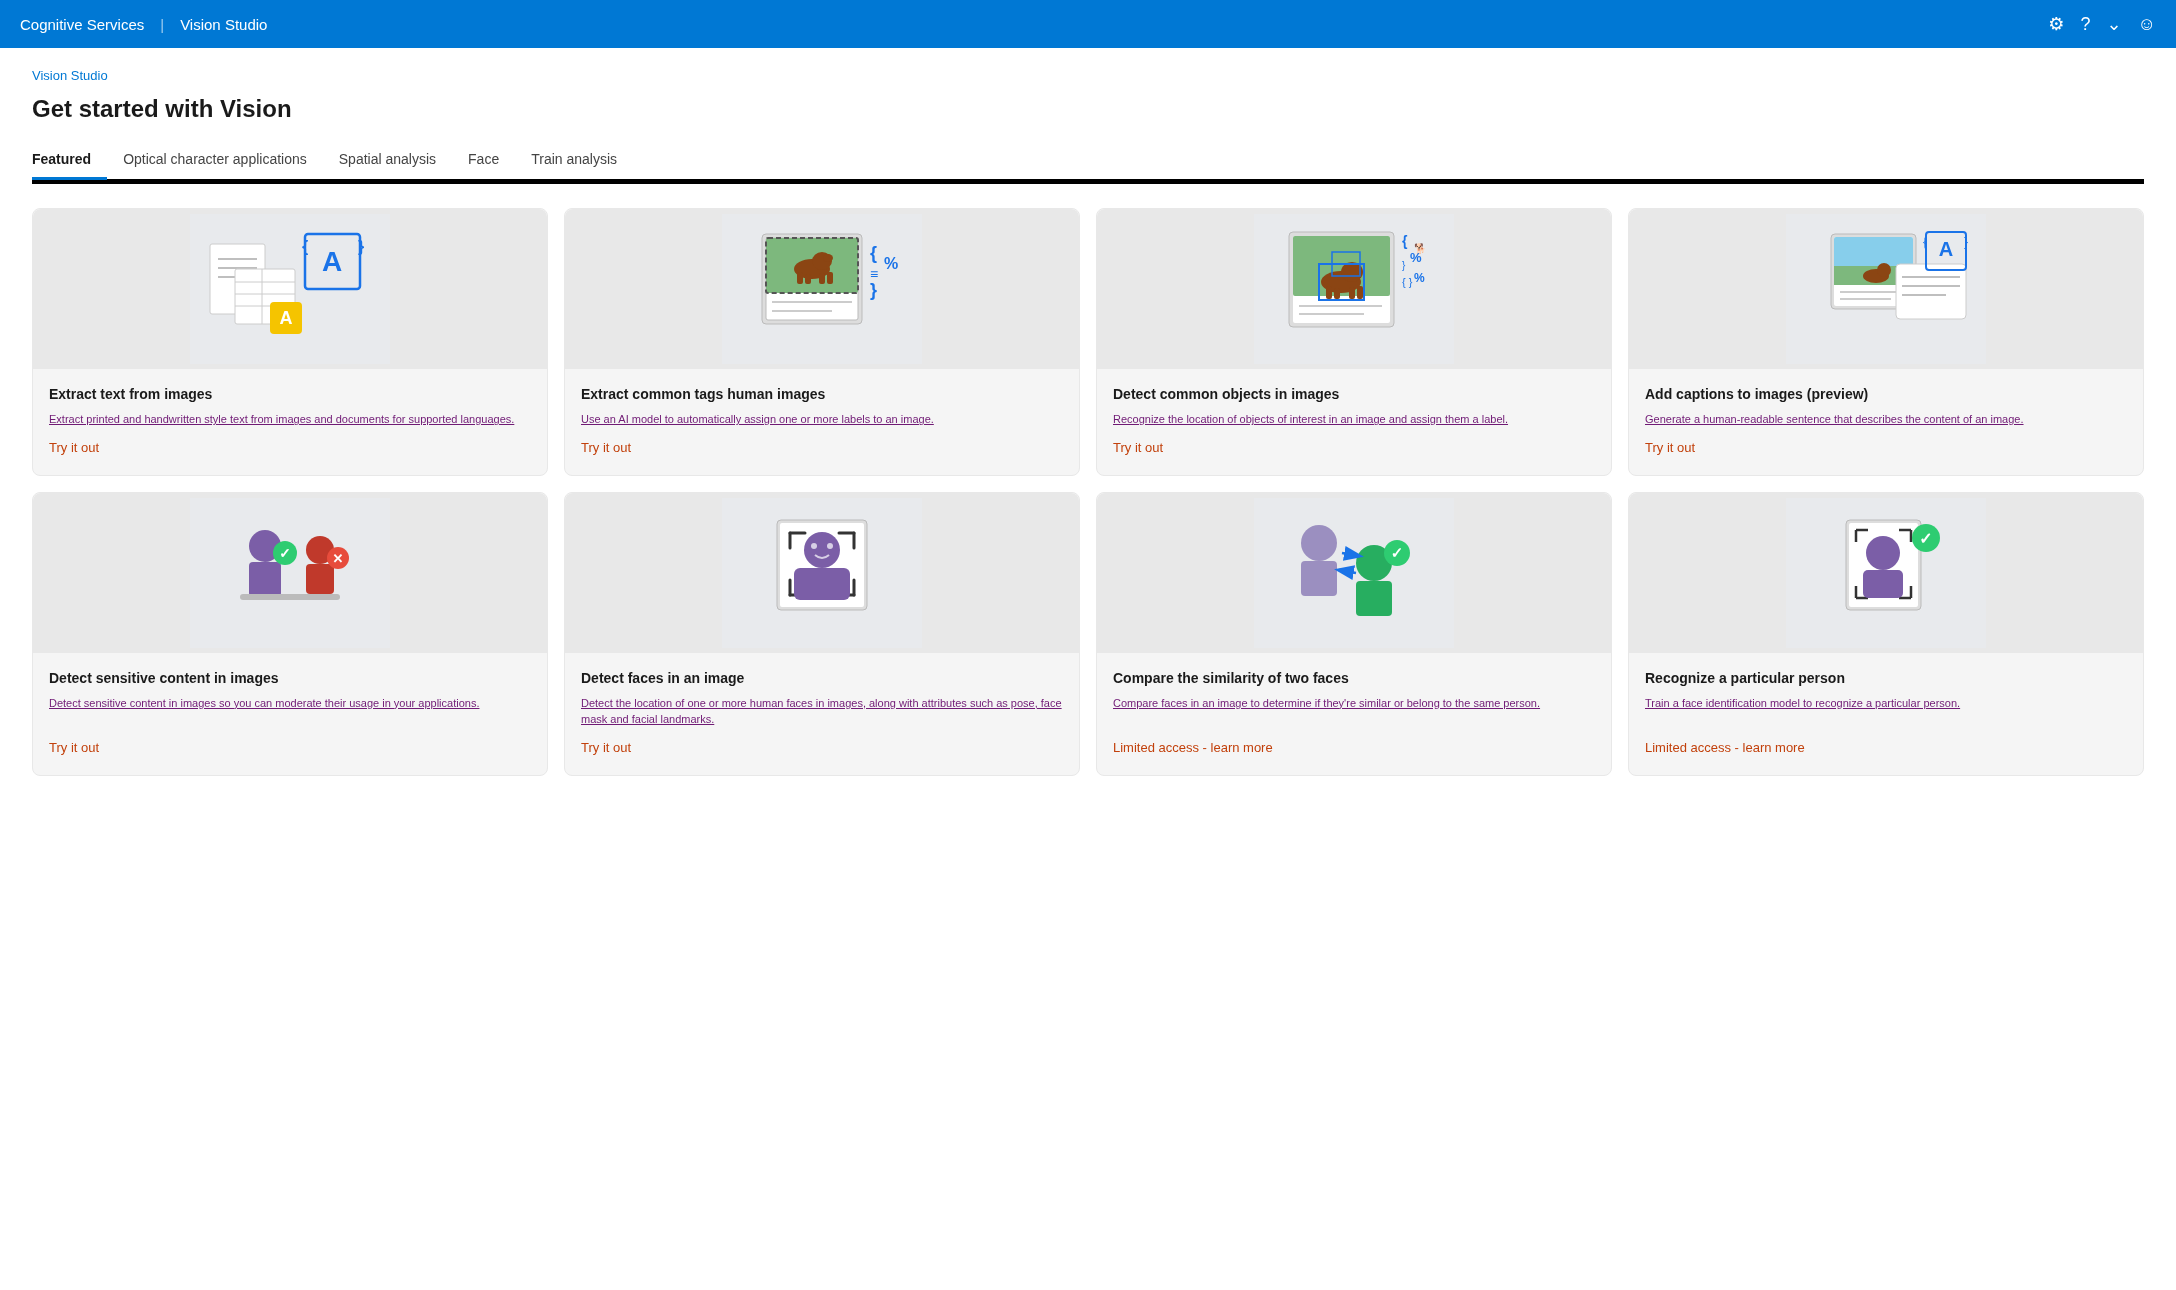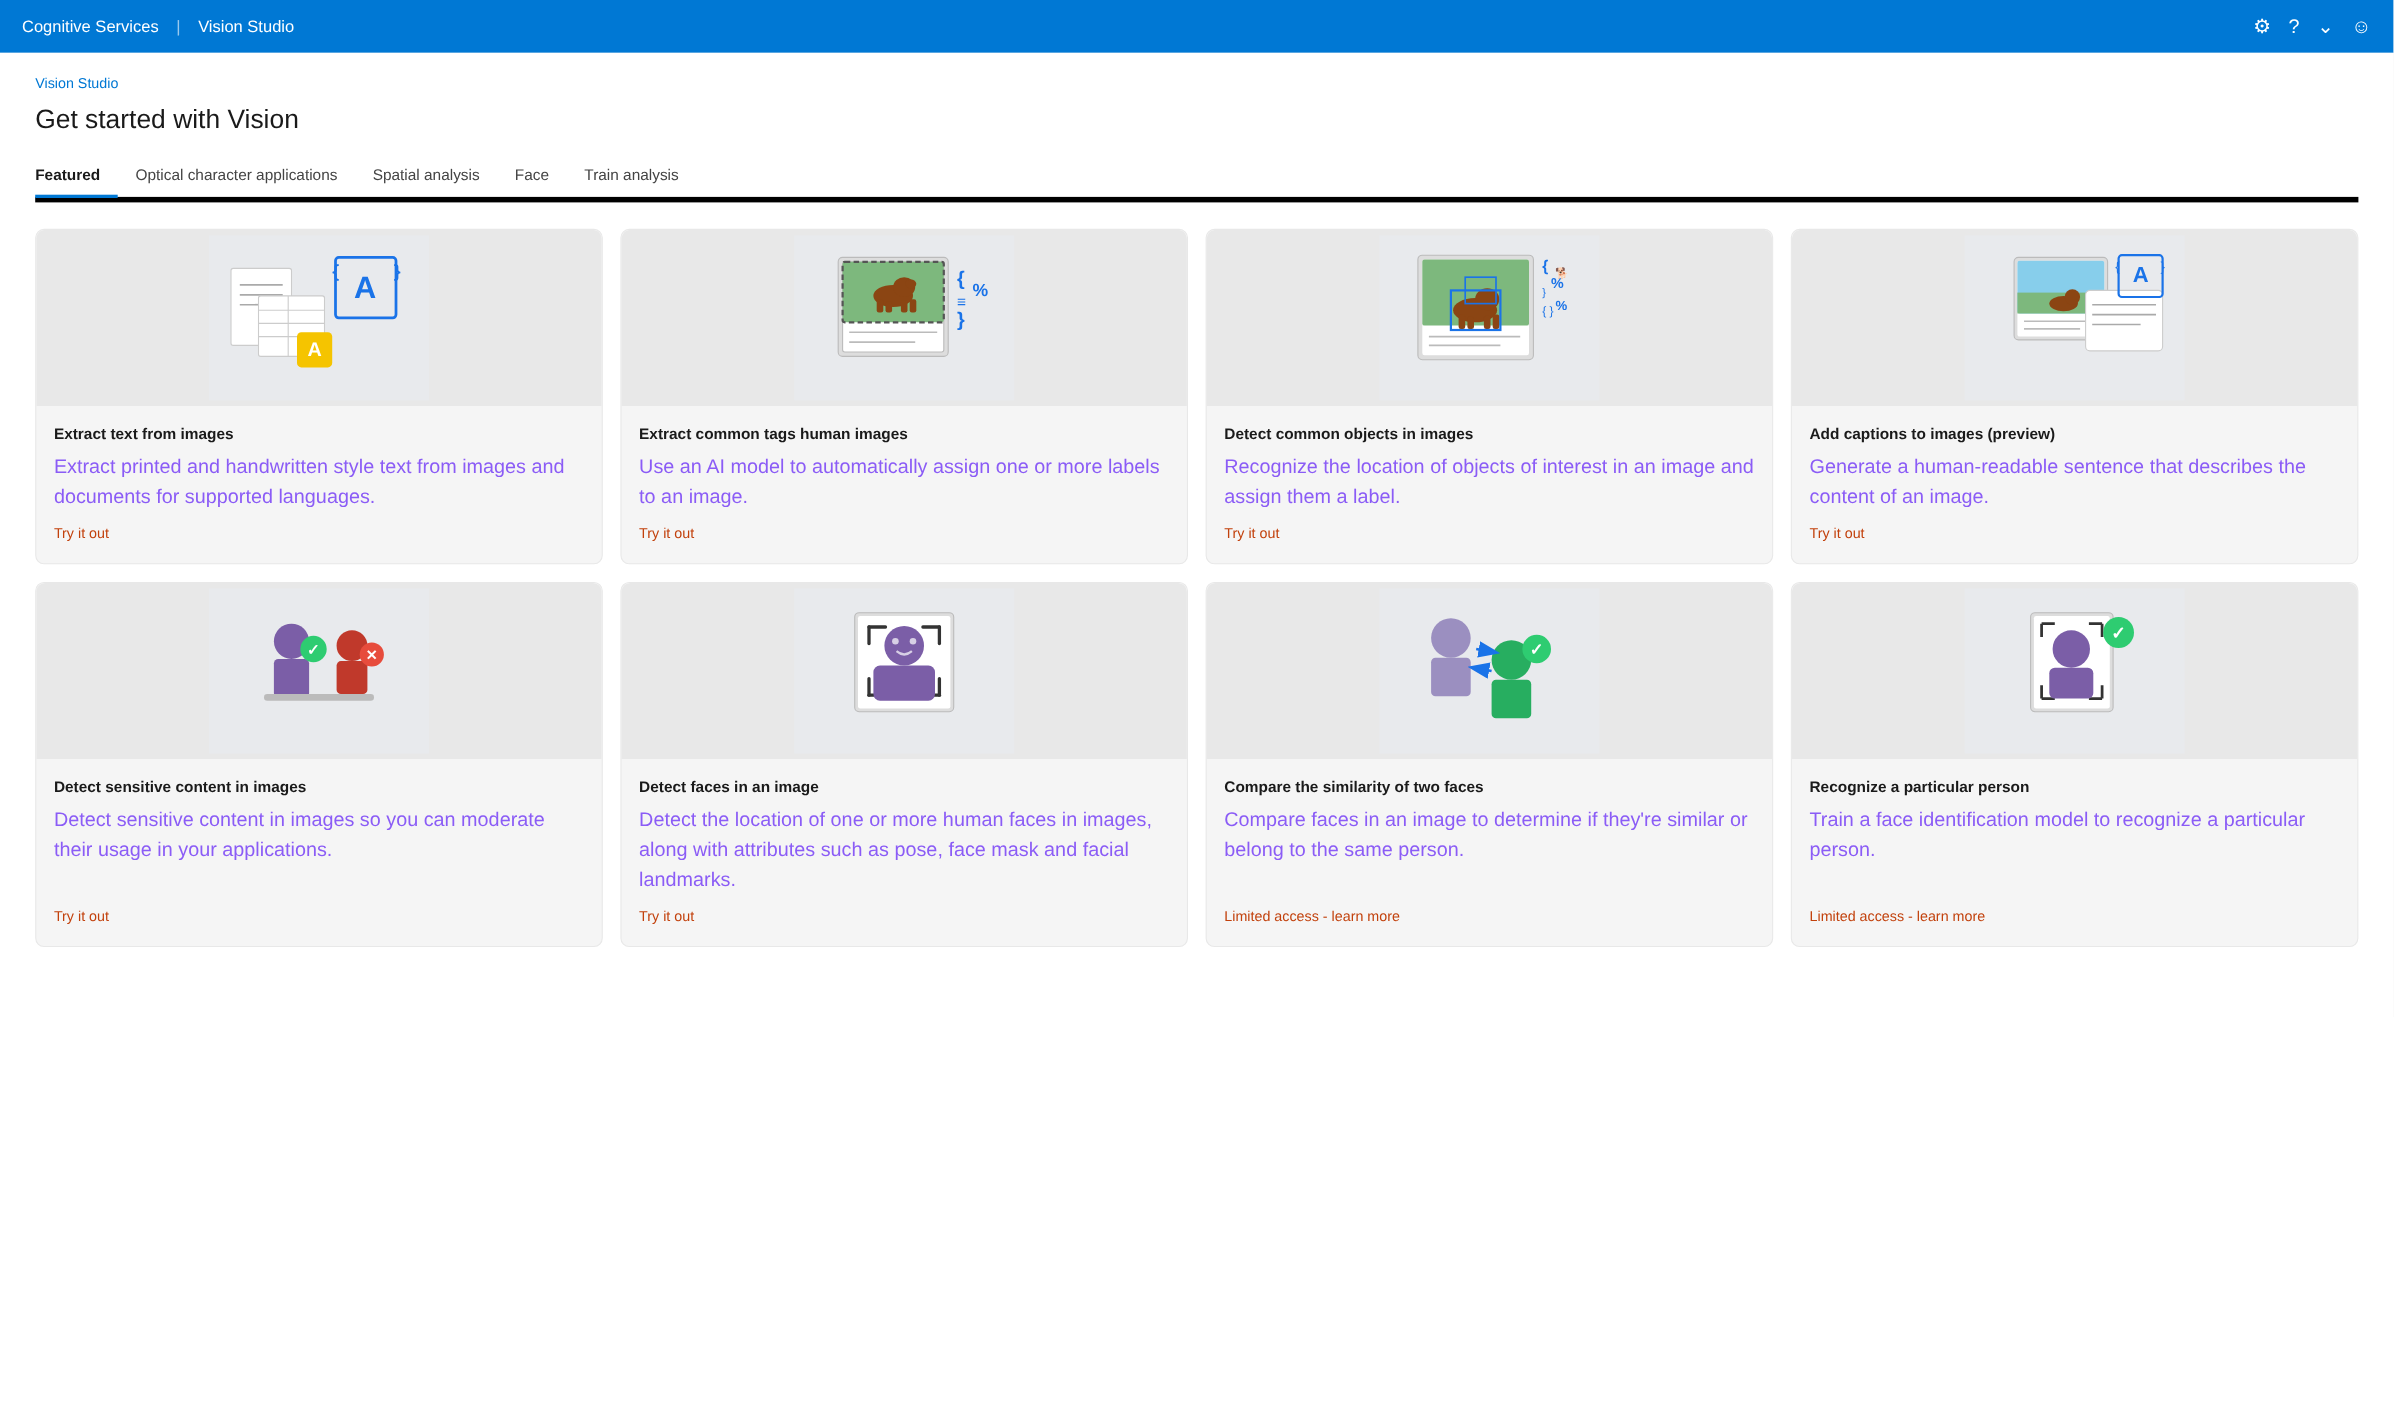--- a/index.html
+++ b/index.html
@@ -44,21 +44,21 @@
       padding: 20px 32px 40px;
     }
     .breadcrumb {
       color: #0078d4;
       font-size: 13px;
       cursor: pointer;
       margin-bottom: 12px;
     }
     .page-title {
       font-size: 24px;
-      font-weight: 400;
+      font-weight: 700;
       color: #1a1a1a;
       margin-bottom: 20px;
     }
 
     
     .tabs {
       display: flex;
       border-bottom: 5px solid #000000;
       margin-bottom: 24px;
       gap: 0;
@@ -113,25 +113,26 @@
       flex-direction: column;
     }
     .card-title {
       font-size: 14px;
       font-weight: 600;
       color: #1a1a1a;
       margin-bottom: 8px;
       line-height: 1.3;
     }
     .card-desc {
-      font-size: 18px;
-      color: #8b5cf6;
+      font-size: 11px;
+      color: #701a75;
       line-height: 1.5;
       flex: 1;
       margin-bottom: 12px;
+      text-decoration: underline;
     }
     .card-link {
       color: #c2410c;
       font-size: 13px;
       cursor: pointer;
       text-decoration: none;
       margin-top: auto;
     }
 
     

